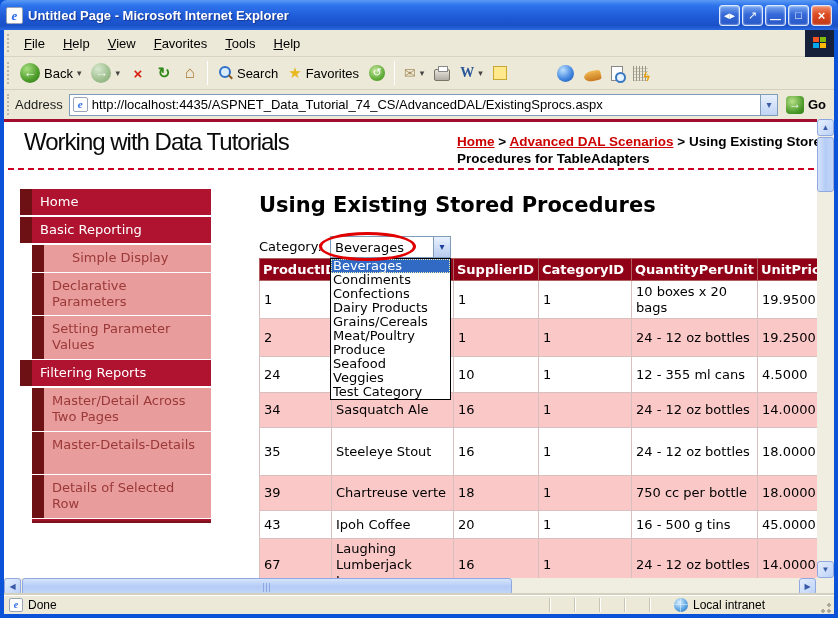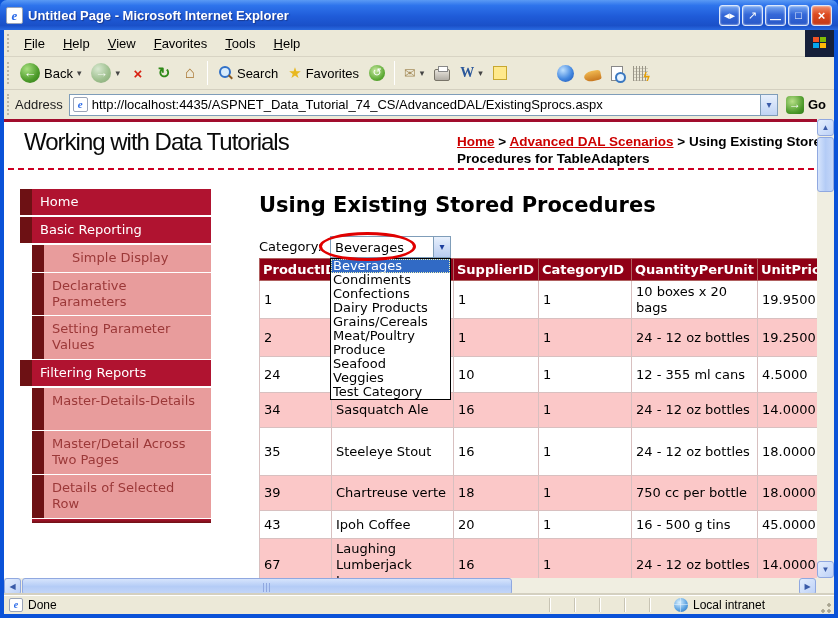--- a/index.html
+++ b/index.html
@@ -296,27 +296,27 @@
           <span class="lbl">Declarative Parameters</span>
         </div>
       <div class="sb-item sub sb-h43">
           <span class="strip"></span>
           <span class="lbl">Setting Parameter Values</span>
         </div>
       <div class="sb-item sec">
           <span class="strip"></span>
           <span class="lbl">Filtering Reports</span>
         </div>
+      <div class="sb-item sub sb-h43">
+          <span class="strip"></span>
+          <span class="lbl">Master/Detail Across Two Pages</span>
+        </div>
       <div class="sb-item sub sb-h42">
           <span class="strip"></span>
           <span class="lbl">Master-Details-Details</span>
-        </div>
-      <div class="sb-item sub sb-h43">
-          <span class="strip"></span>
-          <span class="lbl">Master/Detail Across Two Pages</span>
         </div>
       <div class="sb-item sub sb-h43">
           <span class="strip"></span>
           <span class="lbl">Details of Selected Row</span>
         </div>
       <div class="sb-bottom"></div>
     </div>
 
     <div class="main">
       <h1>Using Existing Stored Procedures</h1>

